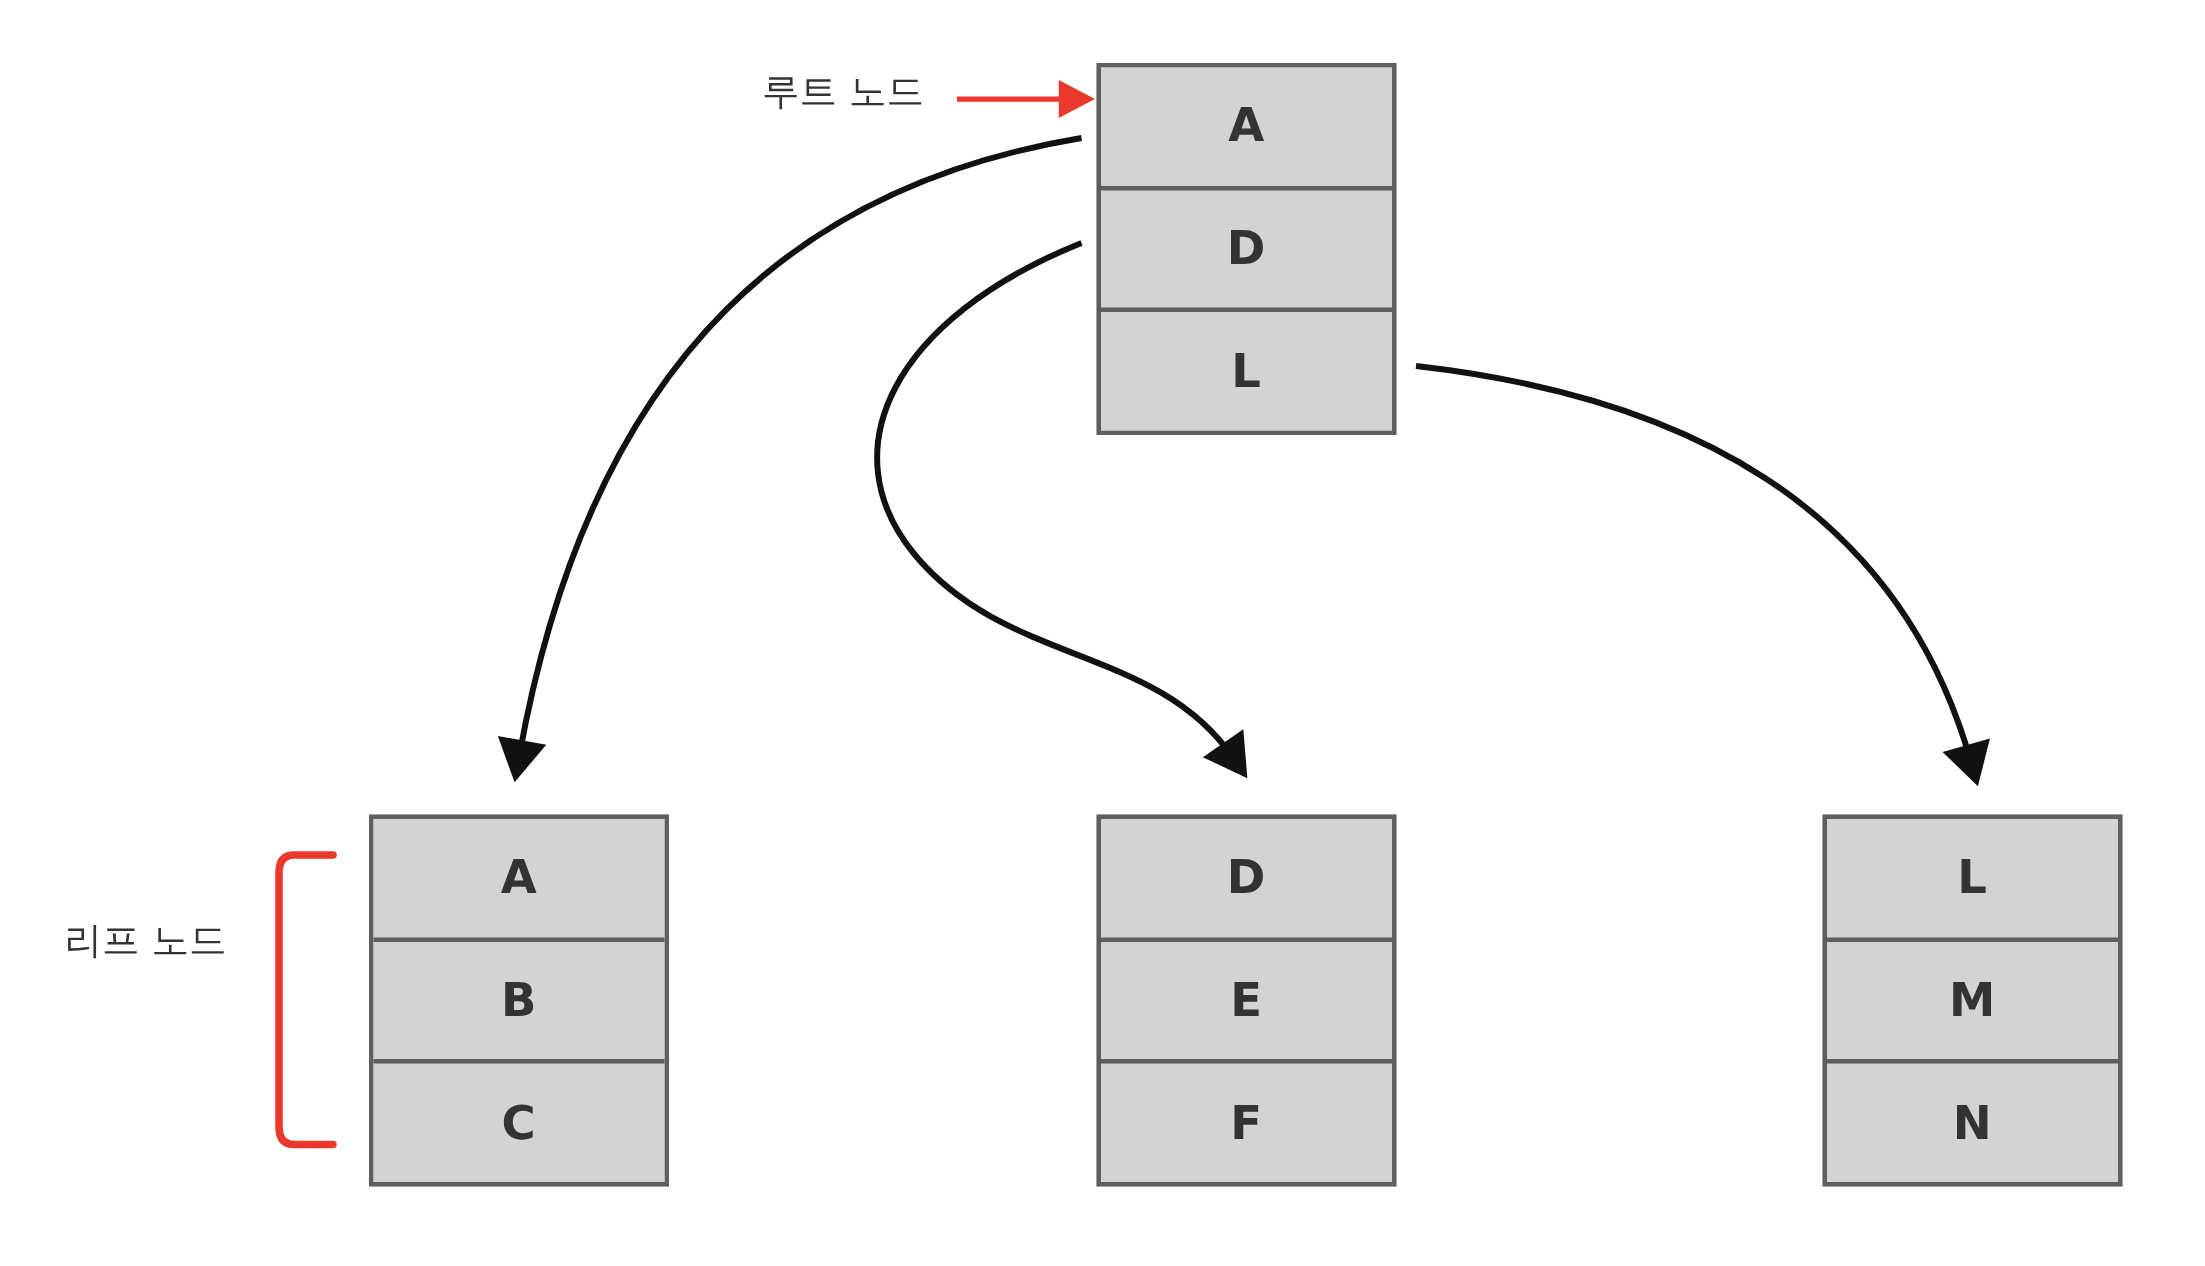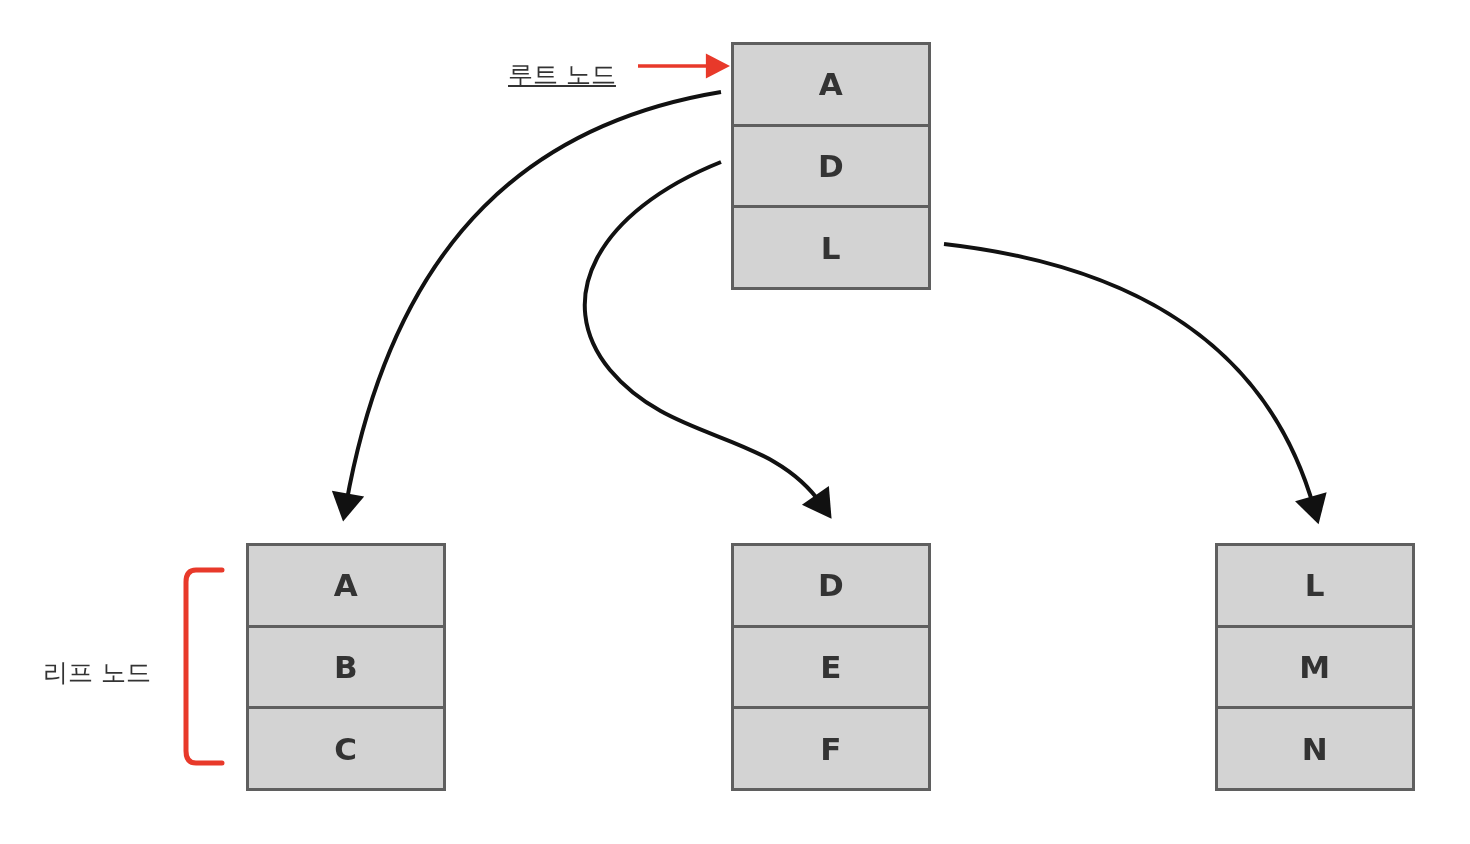--- a/index.html
+++ b/index.html
@@ -79,26 +79,25 @@
   
   .anno-label {
     position: absolute;
     color: #333333;
     font-size: 25px;
     font-weight: normal;
     white-space: nowrap;
   }
   #root-label {
     left: 508px;
-    top: 58px;
-    text-decoration: underline;
+    top: 44px;
   }
   #leaf-label {
     left: 43px;
-    top: 656px;
+    top: 610px;
   }
 </style>
 </head>
 <body>
 
 <div id="stage">
 
   <svg id="edges" viewBox="0 0 1470 844" xmlns="http://www.w3.org/2000/svg">
     <defs>
       <marker id="arrow-black" markerWidth="9" markerHeight="9" refX="3.2" refY="4.5" orient="auto" markerUnits="strokeWidth">

